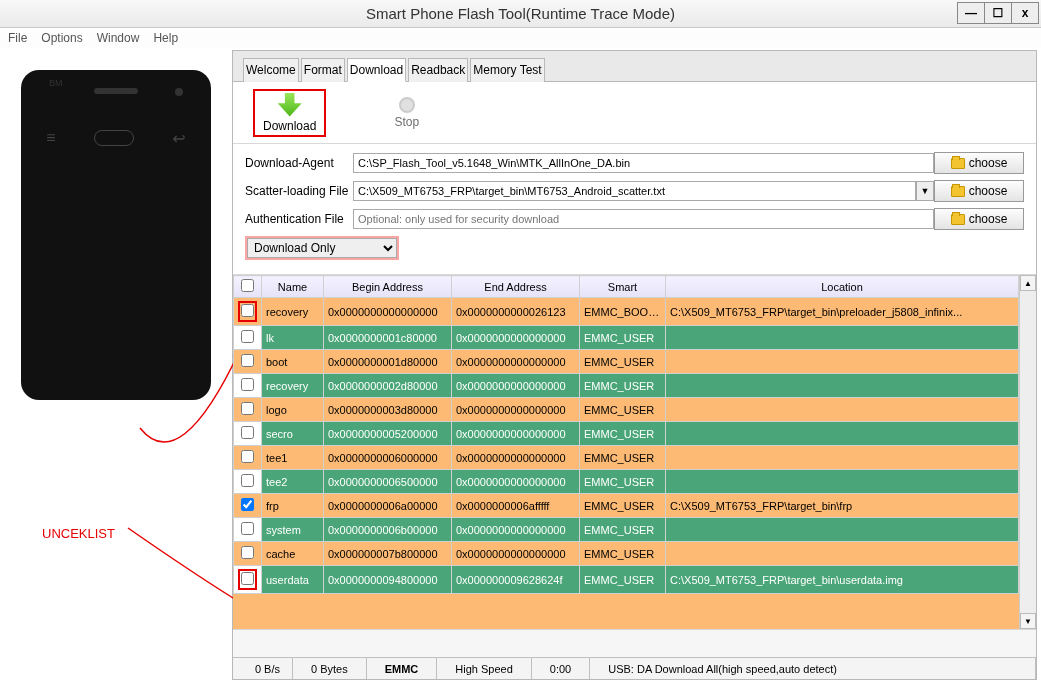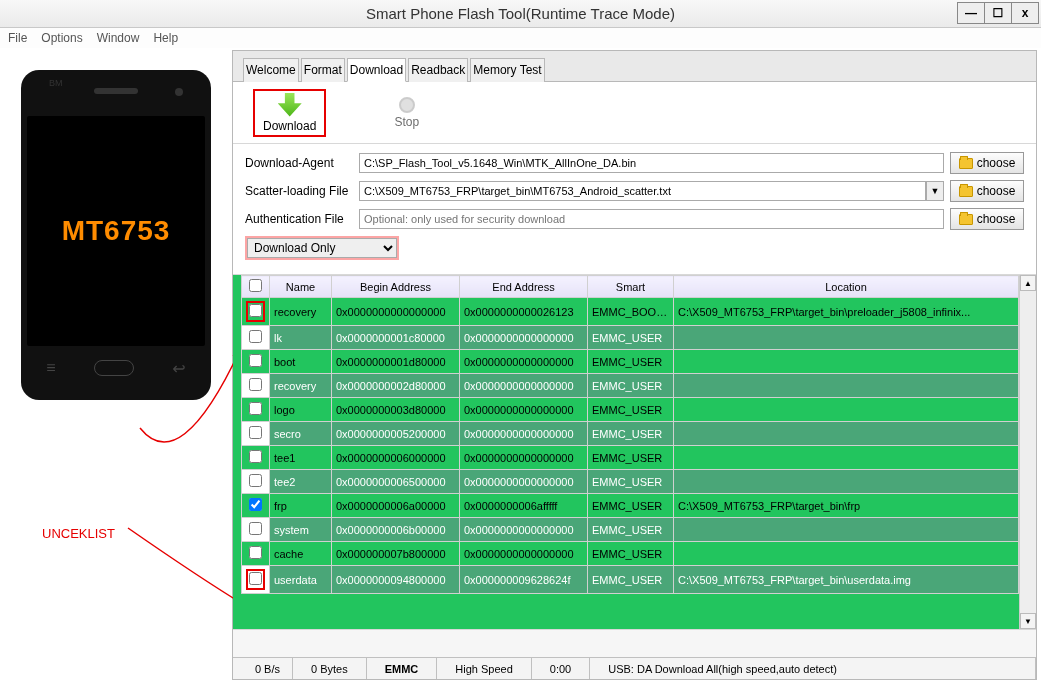--- a/index.html
+++ b/index.html
@@ -44,35 +44,35 @@
 
 .toolbar { height: 62px; background: #fff; border-bottom: 1px solid #d8d8d8; display: flex; align-items: center; padding-left: 20px; gap: 60px; }
 .tool-btn { display: flex; flex-direction: column; align-items: center; gap: 2px; cursor: pointer; padding: 2px 8px; }
 .tool-btn .ico { width: 24px; height: 24px; }
 .dl-ico { background: linear-gradient(#9be65a,#4cb518); clip-path: polygon(30% 0,70% 0,70% 45%,100% 45%,50% 100%,0 45%,30% 45%); }
 .stop-ico { width: 16px; height: 16px; border-radius: 50%; background: #ccc; border: 2px solid #aaa; }
 .highlight-red { border: 2px solid #e60000; }
 
 
 .file-section { background: #fff; padding: 8px 12px; border-bottom: 1px solid #d8d8d8; }
-.file-row { display: flex; align-items: center; margin-bottom: 6px; gap: 6px; }
+.file-row { display: flex; align-items: center; margin-bottom: 6px; }
 .file-row label { width: 108px; font-size: 12px; }
 .file-row input[type=text] { flex: 1; height: 20px; border: 1px solid #aaa; padding: 0 4px; font-size: 11px; background: #fff; }
 .scatter-combo { display:flex; flex:1; }
 .scatter-combo input { flex:1; border-right:none; }
 .scatter-combo .dd { width:18px; height:20px; border:1px solid #aaa; background:#eee; display:flex; align-items:center; justify-content:center; font-size:9px; cursor:pointer; }
-.choose-btn { width: 74px; height: 22px; border: 1px solid #999; background: linear-gradient(#fdfdfd,#e4e4e4); display: flex; align-items: center; justify-content: center; gap: 4px; cursor: pointer; font-size: 12px; }
+.choose-btn { width: 90px; height: 22px; border: 1px solid #999; background: linear-gradient(#fdfdfd,#e4e4e4); display: flex; align-items: center; justify-content: center; gap: 4px; cursor: pointer; font-size: 12px; }
 .folder-ico { width: 14px; height: 11px; background: #f4c430; border: 1px solid #c89600; border-radius: 1px; position: relative; }
 .folder-ico::before { content:""; position:absolute; top:-3px; left:0; width:6px; height:3px; background:#f4c430; border:1px solid #c89600; border-bottom:none; border-radius:1px 1px 0 0;}
 
 .mode-select { width: 150px; height: 20px; border: 1px solid #aaa; font-size: 12px; padding: 0 2px; }
 .mode-wrap { display:inline-block; border: 2px solid #fca5a5; }
 
 
-.table-wrap { flex: 1; background: #22c55e; margin: 0; position: relative; display:flex;padding-left:8px; }
+.table-wrap { flex: 1; background: #fdba74; margin: 0; position: relative; display:flex; }
 .table-scroll { flex:1; overflow:hidden; }
 table { width: 100%; border-collapse: collapse; table-layout: fixed; }
 th, td { border: 1px solid #d0d0d0; font-size: 11px; padding: 3px 4px; text-align: left; height: 21px; white-space: nowrap; overflow: hidden; text-overflow: ellipsis; }
 th { background: linear-gradient(#f4f2ff,#e6e2f8); font-weight: normal; text-align: center; }
 .col-chk { width: 28px; text-align: center; }
 .col-name { width: 62px; }
 .col-begin { width: 128px; }
 .col-end { width: 128px; }
 .col-region { width: 86px; }
 tr.green td { background: #4aa678; color: #fff; }
@@ -110,23 +110,20 @@
 
 <div class="main">
 
   <div class="left-col">
     <div class="phone">
       <div class="bm">BM</div>
       <div class="bezel-top">
           <div class="speaker"></div>
           <div class="cam"></div>
         </div>
-      <div class="screen">
-          <div class="screen-text">MT6753</div>
-        </div>
       <div class="navbar">
         <span>≡</span>
         <div class="home"></div>
         <span>↩</span>
       </div>
     </div>
     <div class="anno-label">UNCEKLIST</div>
 
     <svg class="arrow-svg" style="left:0;top:0;width:1041px;height:682px">
       <defs>

